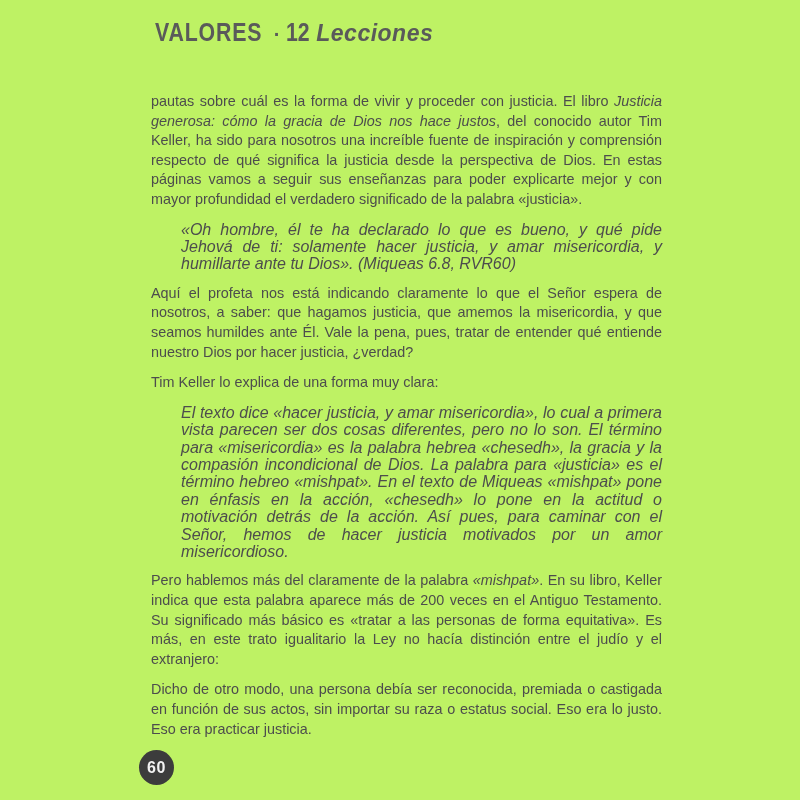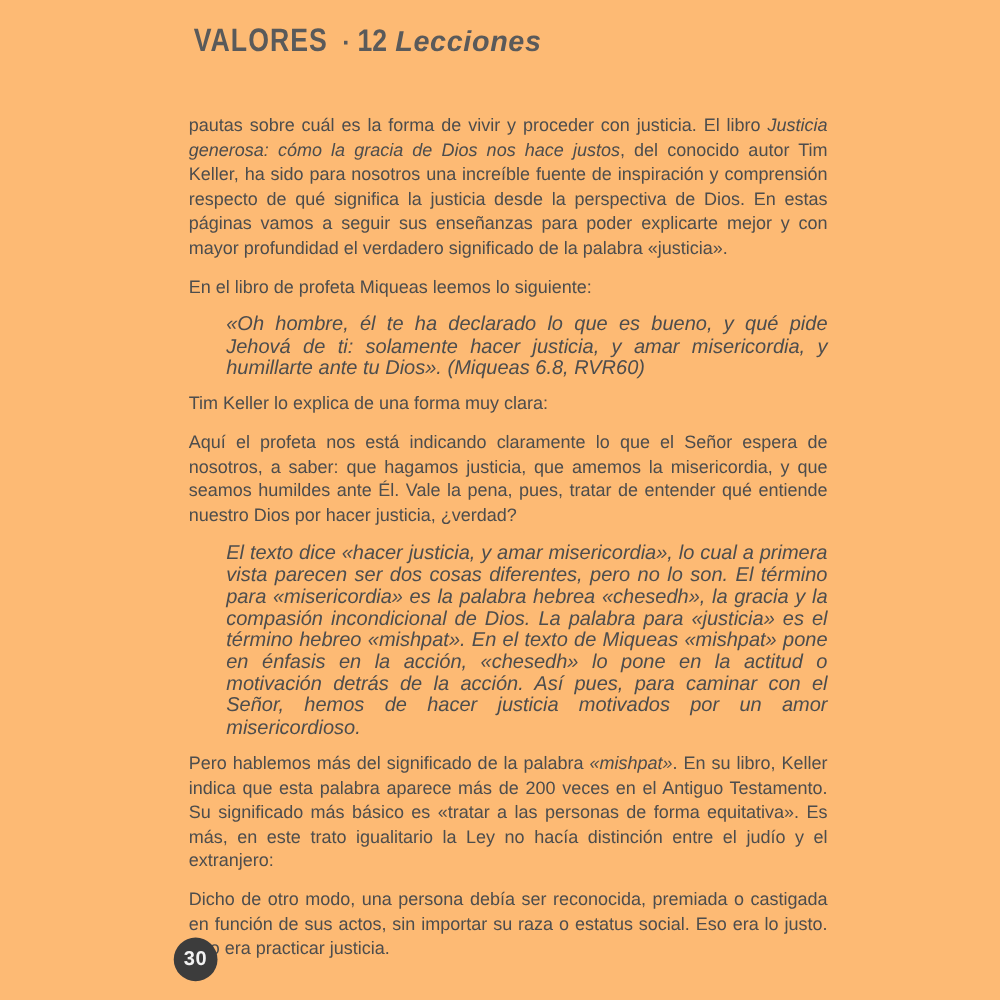--- a/index.html
+++ b/index.html
@@ -5,21 +5,21 @@
   html, body {
     margin: 0;
     padding: 0;
     background: #ffffff;
     font-family: "Liberation Sans", sans-serif;
   }
   .page {
     position: relative;
     width: 800px;
     height: 800px;
-    background: #fdba74;
+    background: #bef264;
     overflow: hidden;
   }
   
   .header {
     position: absolute;
     left: 155px;
     top: 17px;
     display: flex;
     align-items: baseline;
     color: #5a5a5a;
@@ -106,34 +106,33 @@
     <span class="series">VALORES</span>
     <span class="sep">·</span>
     <span class="num">12</span>
     <span class="script">Lecciones</span>
   </div>
 
   <div class="content">
 
     <p><span>pautas sobre cuál es la forma de vivir y proceder con justicia. El libro </span><span class="italic">Justicia generosa: cómo la gracia de Dios nos hace justos</span><span>, del conocido autor Tim Keller, ha sido para nosotros una increíble fuente de inspiración y comprensión respecto de qué significa la justicia desde la perspectiva de Dios. En estas páginas vamos a seguir sus enseñanzas para poder explicarte mejor y con mayor profundidad el verdadero significado de la palabra «justicia».</span></p>
 
-    <p>En el libro de profeta Miqueas leemos lo siguiente:</p>
 
     <p class="bquote">«Oh hombre, él te ha declarado lo que es bueno, y qué pide Jehová de ti: solamente hacer justicia, y amar misericordia, y humillarte ante tu Dios». (Miqueas 6.8, RVR60)</p>
 
+    <p>Aquí el profeta nos está indicando claramente lo que el Señor espera de nosotros, a saber: que hagamos justicia, que amemos la misericordia, y que seamos humildes ante Él. Vale la pena, pues, tratar de entender qué entiende nuestro Dios por hacer justicia, ¿verdad?</p>
+
     <p>Tim Keller lo explica de una forma muy clara:</p>
-
-    <p>Aquí el profeta nos está indicando claramente lo que el Señor espera de nosotros, a saber: que hagamos justicia, que amemos la misericordia, y que seamos humildes ante Él. Vale la pena, pues, tratar de entender qué entiende nuestro Dios por hacer justicia, ¿verdad?</p>
 
     <p class="bquote">El texto dice «hacer justicia, y amar misericordia», lo cual a primera vista parecen ser dos cosas diferentes, pero no lo son. El término para «misericordia» es la palabra hebrea «chesedh», la gracia y la compasión incondicional de Dios. La palabra para «justicia» es el término hebreo «mishpat». En el texto de Miqueas «mishpat» pone en énfasis en la acción, «chesedh» lo pone en la actitud o motivación detrás de la acción. Así pues, para caminar con el Señor, hemos de hacer justicia motivados por un amor misericordioso.</p>
 
-    <p><span>Pero hablemos más del significado de la palabra </span><span class="italic">«mishpat»</span><span>. En su libro, Keller indica que esta palabra aparece más de 200 veces en el Antiguo Testamento. Su significado más básico es «tratar a las personas de forma equitativa». Es más, en este trato igualitario la Ley no hacía distinción entre el judío y el extranjero:</span></p>
+    <p><span>Pero hablemos más del claramente de la palabra </span><span class="italic">«mishpat»</span><span>. En su libro, Keller indica que esta palabra aparece más de 200 veces en el Antiguo Testamento. Su significado más básico es «tratar a las personas de forma equitativa». Es más, en este trato igualitario la Ley no hacía distinción entre el judío y el extranjero:</span></p>
 
 
     <p>Dicho de otro modo, una persona debía ser reconocida, premiada o castigada en función de sus actos, sin importar su raza o estatus social. Eso era lo justo. Eso era practicar justicia.</p>
 
   </div>
 
   <div class="page-badge">
-    <span>30</span>
+    <span>60</span>
   </div>
 
 </div>
 
 </body></html>

